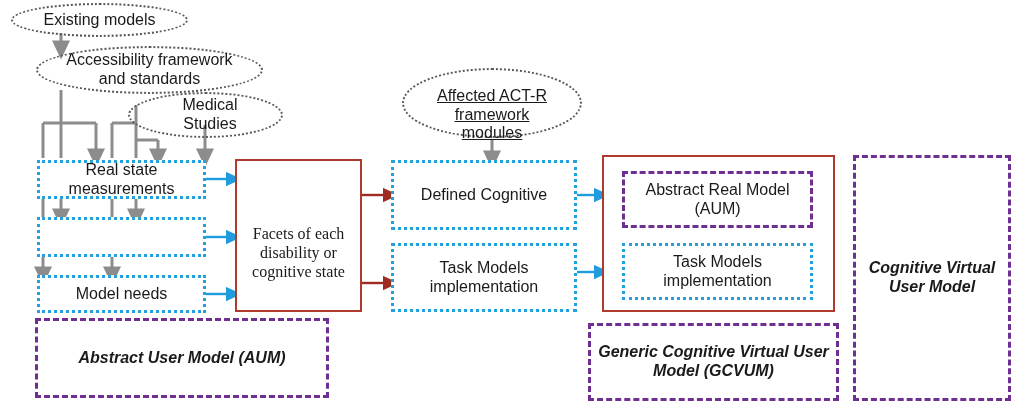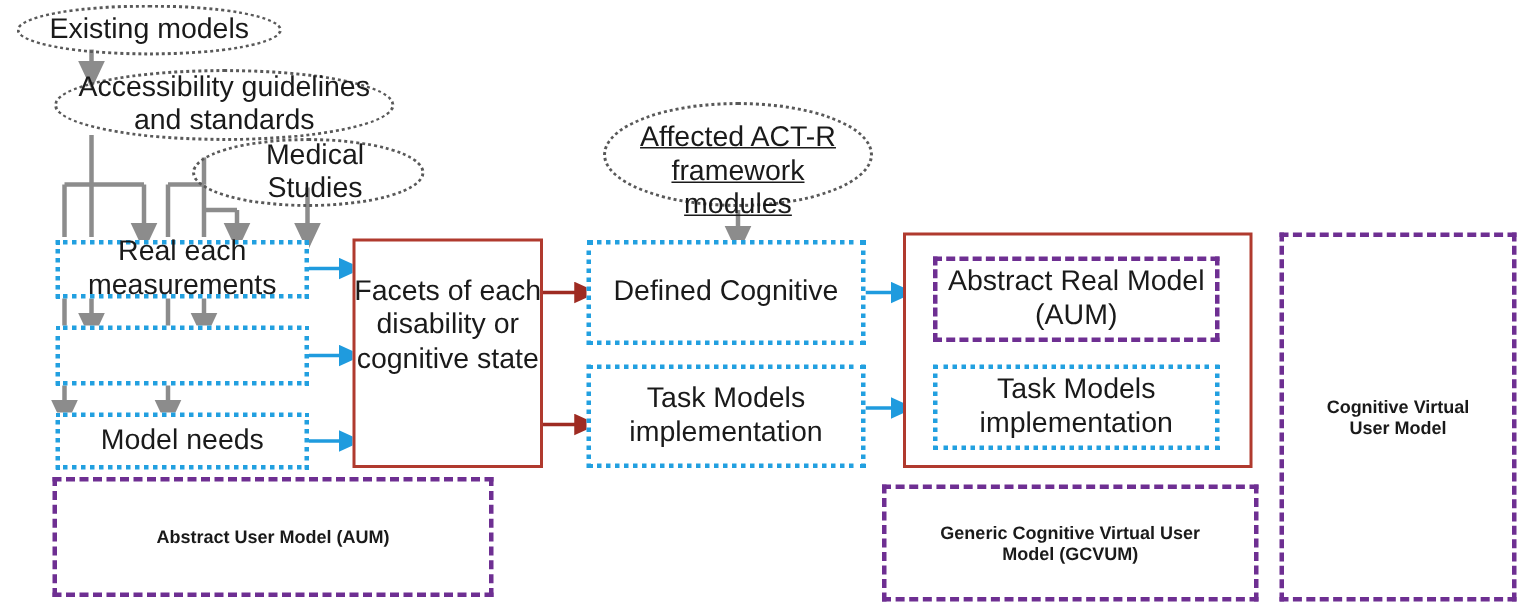--- a/index.html
+++ b/index.html
@@ -68,22 +68,22 @@
   .purple-box {
     position: absolute;
     border: 3px dashed #6E2F92;
     background: transparent;
     box-sizing: border-box;
   }
   .purple-box.filled {
     background: #ffffff;
   }
 
-  .t-15 { font-size: 19px; }
-  .t-16 { font-size: 12px; }
+  .t-15 { font-size: 16px; }
+  .t-16 { font-size: 16px; font-style: italic; }
   .bold { font-weight: bold; }
 </style>
 </head>
 <body>
 
 <div id="diagram-root">
 
   <svg id="vector-layer" viewBox="0 0 1024 410">
     <defs>
       <marker id="arrow-gray" markerWidth="8" markerHeight="8" refX="3.2" refY="3" orient="auto">
@@ -139,43 +139,43 @@
     <g stroke="#9E2B22" stroke-width="2.4" fill="none">
       <path d="M361,195 L391,195" marker-end="url(#arrow-red)"></path>
       <path d="M361,283 L391,283" marker-end="url(#arrow-red)"></path>
     </g>
   </svg>
 
   <div class="ellipse-node" style="left:11px; top:3px; width:177px; height:34px;"></div>
   <div class="node-label t-15" style="left:11px; top:3px; width:177px; height:34px;">Existing models</div>
 
   <div class="ellipse-node" style="left:36px; top:46px; width:227px; height:48px;"></div>
-  <div class="node-label t-15" style="left:36px; top:46px; width:227px; height:48px;">Accessibility guidelines
+  <div class="node-label t-15" style="left:36px; top:46px; width:227px; height:48px;">Accessibility framework
 and standards</div>
 
   <div class="ellipse-node" style="left:128px; top:92px; width:155px; height:46px;"></div>
   <div class="node-label t-15" style="left:150px; top:92px; width:120px; height:46px;">Medical
 Studies</div>
 
   <div class="ellipse-node" style="left:402px; top:68px; width:180px; height:70px;"></div>
   <div class="node-label t-15" style="left:402px; top:80px; width:180px; height:70px;text-decoration:underline;">Affected ACT-R
 framework
 modules</div>
 
   <div class="cyan-box" style="left:37px; top:160px; width:169px; height:39px;"></div>
-  <div class="node-label t-15" style="left:37px; top:160px; width:169px; height:39px;">Real each
+  <div class="node-label t-15" style="left:37px; top:160px; width:169px; height:39px;">Real state
 measurements</div>
 
   <div class="cyan-box" style="left:37px; top:217px; width:169px; height:40px;"></div>
 
   <div class="cyan-box" style="left:37px; top:275px; width:169px; height:38px;"></div>
   <div class="node-label t-15" style="left:37px; top:275px; width:169px; height:38px;">Model needs</div>
 
   <div class="red-box" style="left:235px; top:159px; width:127px; height:153px;"></div>
-  <div class="node-label t-15" style="left:235px; top:141px; width:127px; height:153px;">Facets of each
+  <div class="node-label t-15" style="left:235px; top:177px; width:127px; height:153px;font-family:Liberation Serif, serif;">Facets of each
 disability or
 cognitive state</div>
 
   <div class="cyan-box" style="left:391px; top:160px; width:186px; height:70px;"></div>
   <div class="node-label t-15" style="left:391px; top:160px; width:186px; height:70px;">Defined Cognitive</div>
 
   <div class="cyan-box" style="left:391px; top:243px; width:186px; height:69px;"></div>
   <div class="node-label t-15" style="left:391px; top:243px; width:186px; height:69px;">Task Models
 implementation</div>
 

